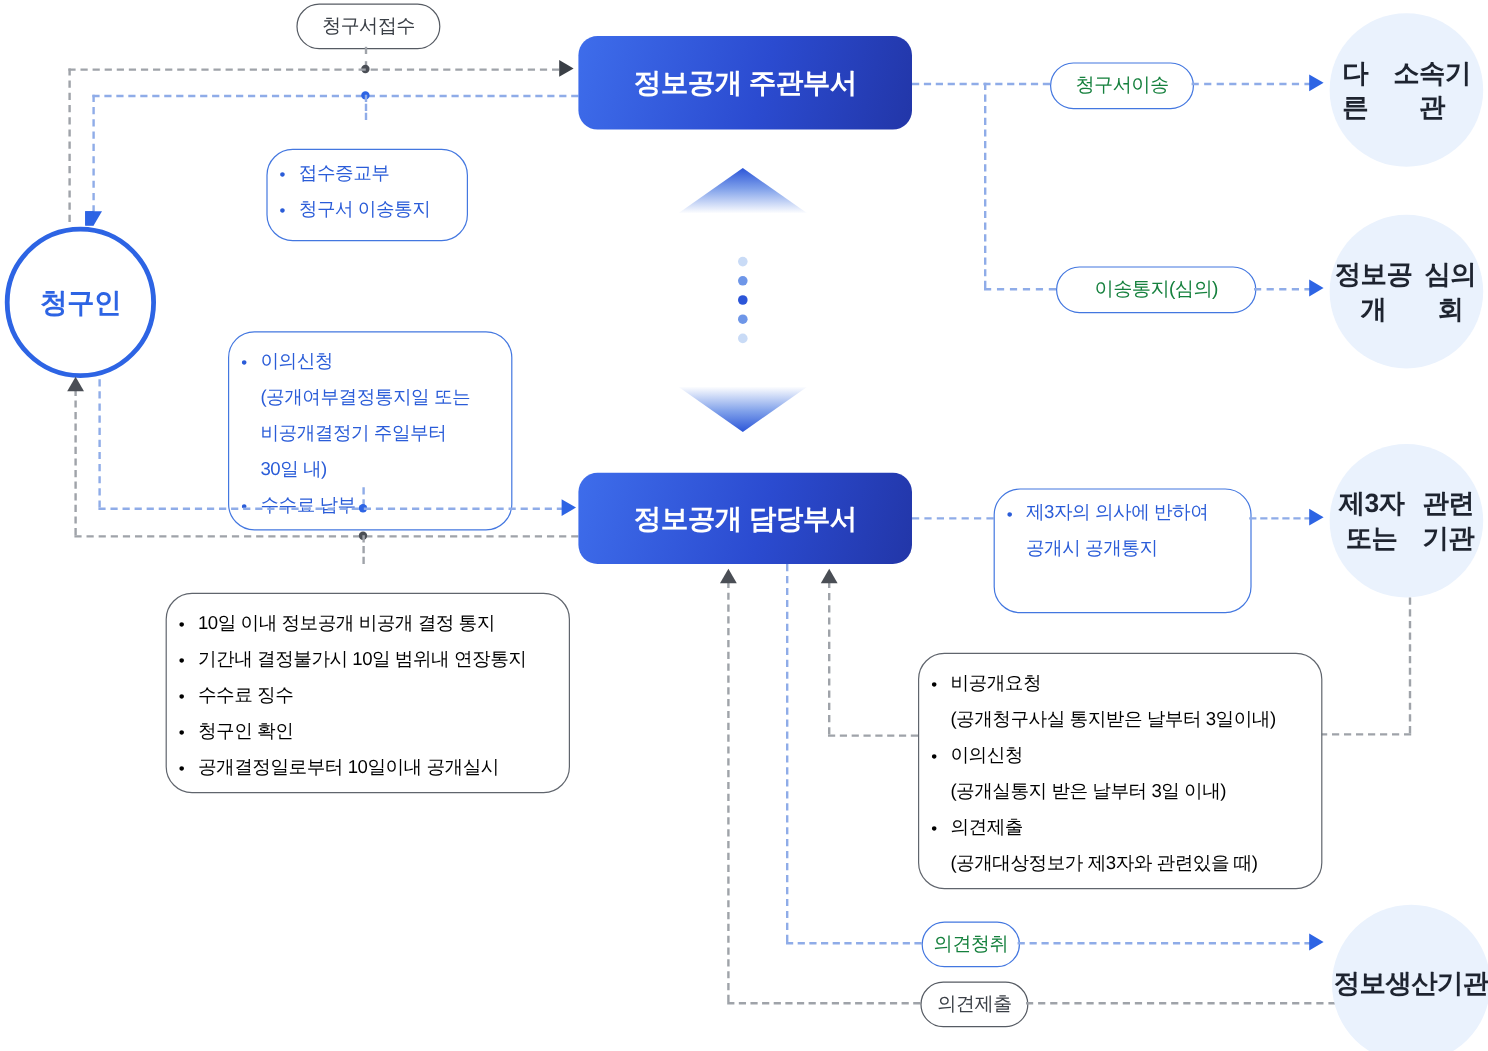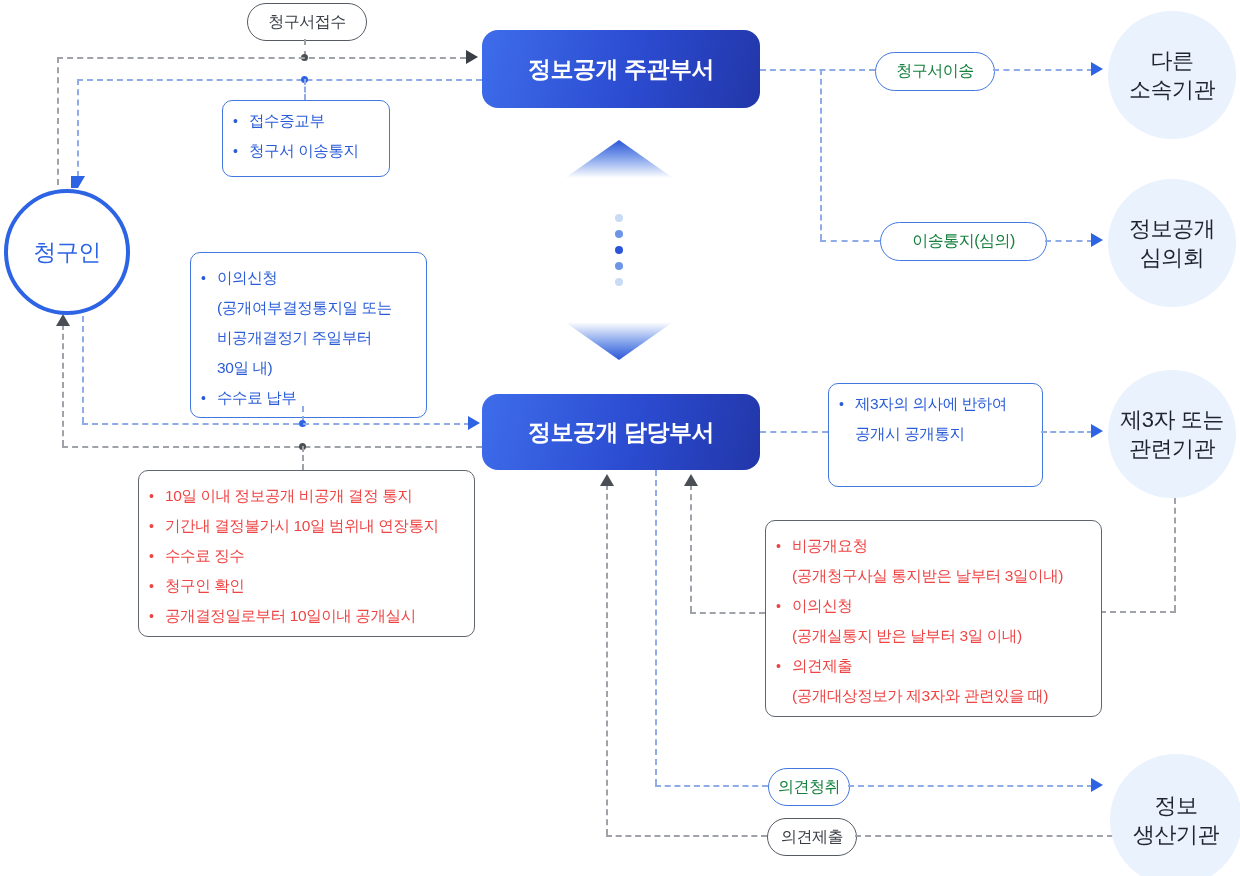--- a/index.html
+++ b/index.html
@@ -7,29 +7,29 @@
          font-family:"Liberation Sans","DejaVu Sans",sans-serif;}
 
   
   .bigbox{position:absolute;border-radius:16px;color:#fff;font-weight:bold;font-size:23px;
           display:flex;align-items:center;justify-content:center;letter-spacing:-0.5px;
           background:linear-gradient(105deg,#3e6deb 0%,#2b4bd0 55%,#2236a8 100%);}
   .oval{position:absolute;border-radius:999px;background:#fff;display:flex;align-items:center;
         justify-content:center;font-size:16px;letter-spacing:-0.5px;}
   .oval.blue{border:1.6px solid #4377e0;color:#15803d;}
   .oval.gray{border:1.6px solid #565b63;color:#3a3f46;}
-  .circle{position:absolute;border-radius:50%;background:#eaf2fd;color:#1e2430;font-weight:normal;
-          font-size:22px;line-height:1.32;display:flex;flex-direction:column;align-items:center;
+  .circle{position:absolute;border-radius:50%;background:#eaf2fd;color:#1e2430;font-weight:bold;
+          font-size:22px;line-height:1.32;display:flex;align-items:center;
           justify-content:center;text-align:center;letter-spacing:-0.5px;}
   .circle.claimant{background:#fff;border:4px solid #2d64e4;color:#2d64e4;font-size:23px;}
 
   
-  .note{position:absolute;border-radius:10px;background:#fff;font-size:15.5px;letter-spacing:-0.4px;}
+  .note{position:absolute;border-radius:22px;background:#fff;font-size:15.5px;letter-spacing:-0.4px;margin-top:24px;}
   .note.blue{border:1.6px solid #4377e0;color:#2a5cd8;}
-  .note.gray{border:1.6px solid #60656d;color:#ef4444;}
+  .note.gray{border:1.6px solid #60656d;color:#000000;}
   .note ul{list-style:none;margin:0;padding:0;}
   .note li{position:relative;line-height:30px;padding-left:26px;white-space:nowrap;}
   .note li.b::before{content:"•";position:absolute;left:10px;font-size:14px;}
 
   
   .hl{position:absolute;border-top:2px dashed;}
   .vl{position:absolute;border-left:2px dashed;}
   .hl.blue,.vl.blue{border-color:#8face8;}
   .hl.gray,.vl.gray{border-color:#9fa3a9;}
   .arr{position:absolute;width:0;height:0;}

